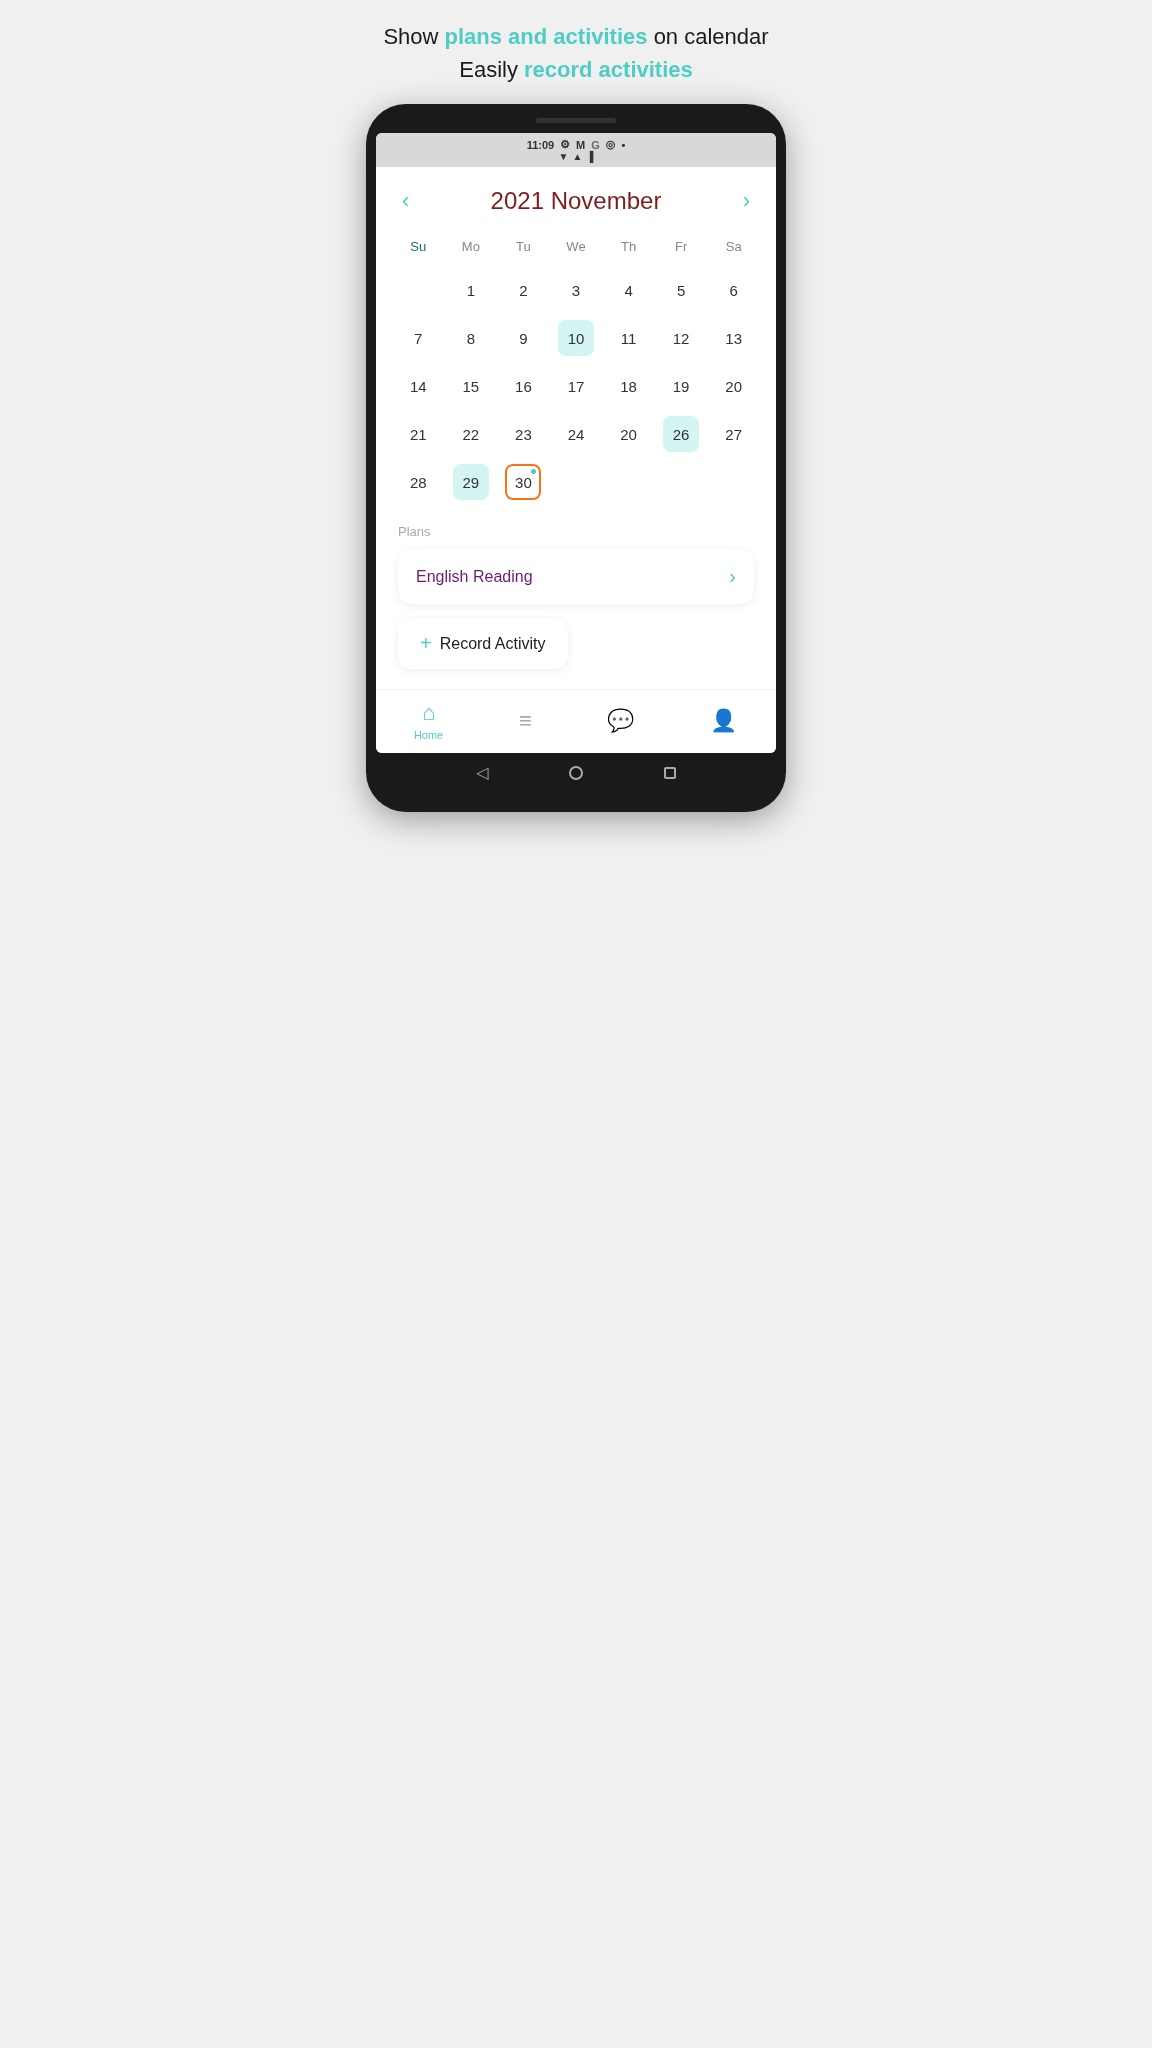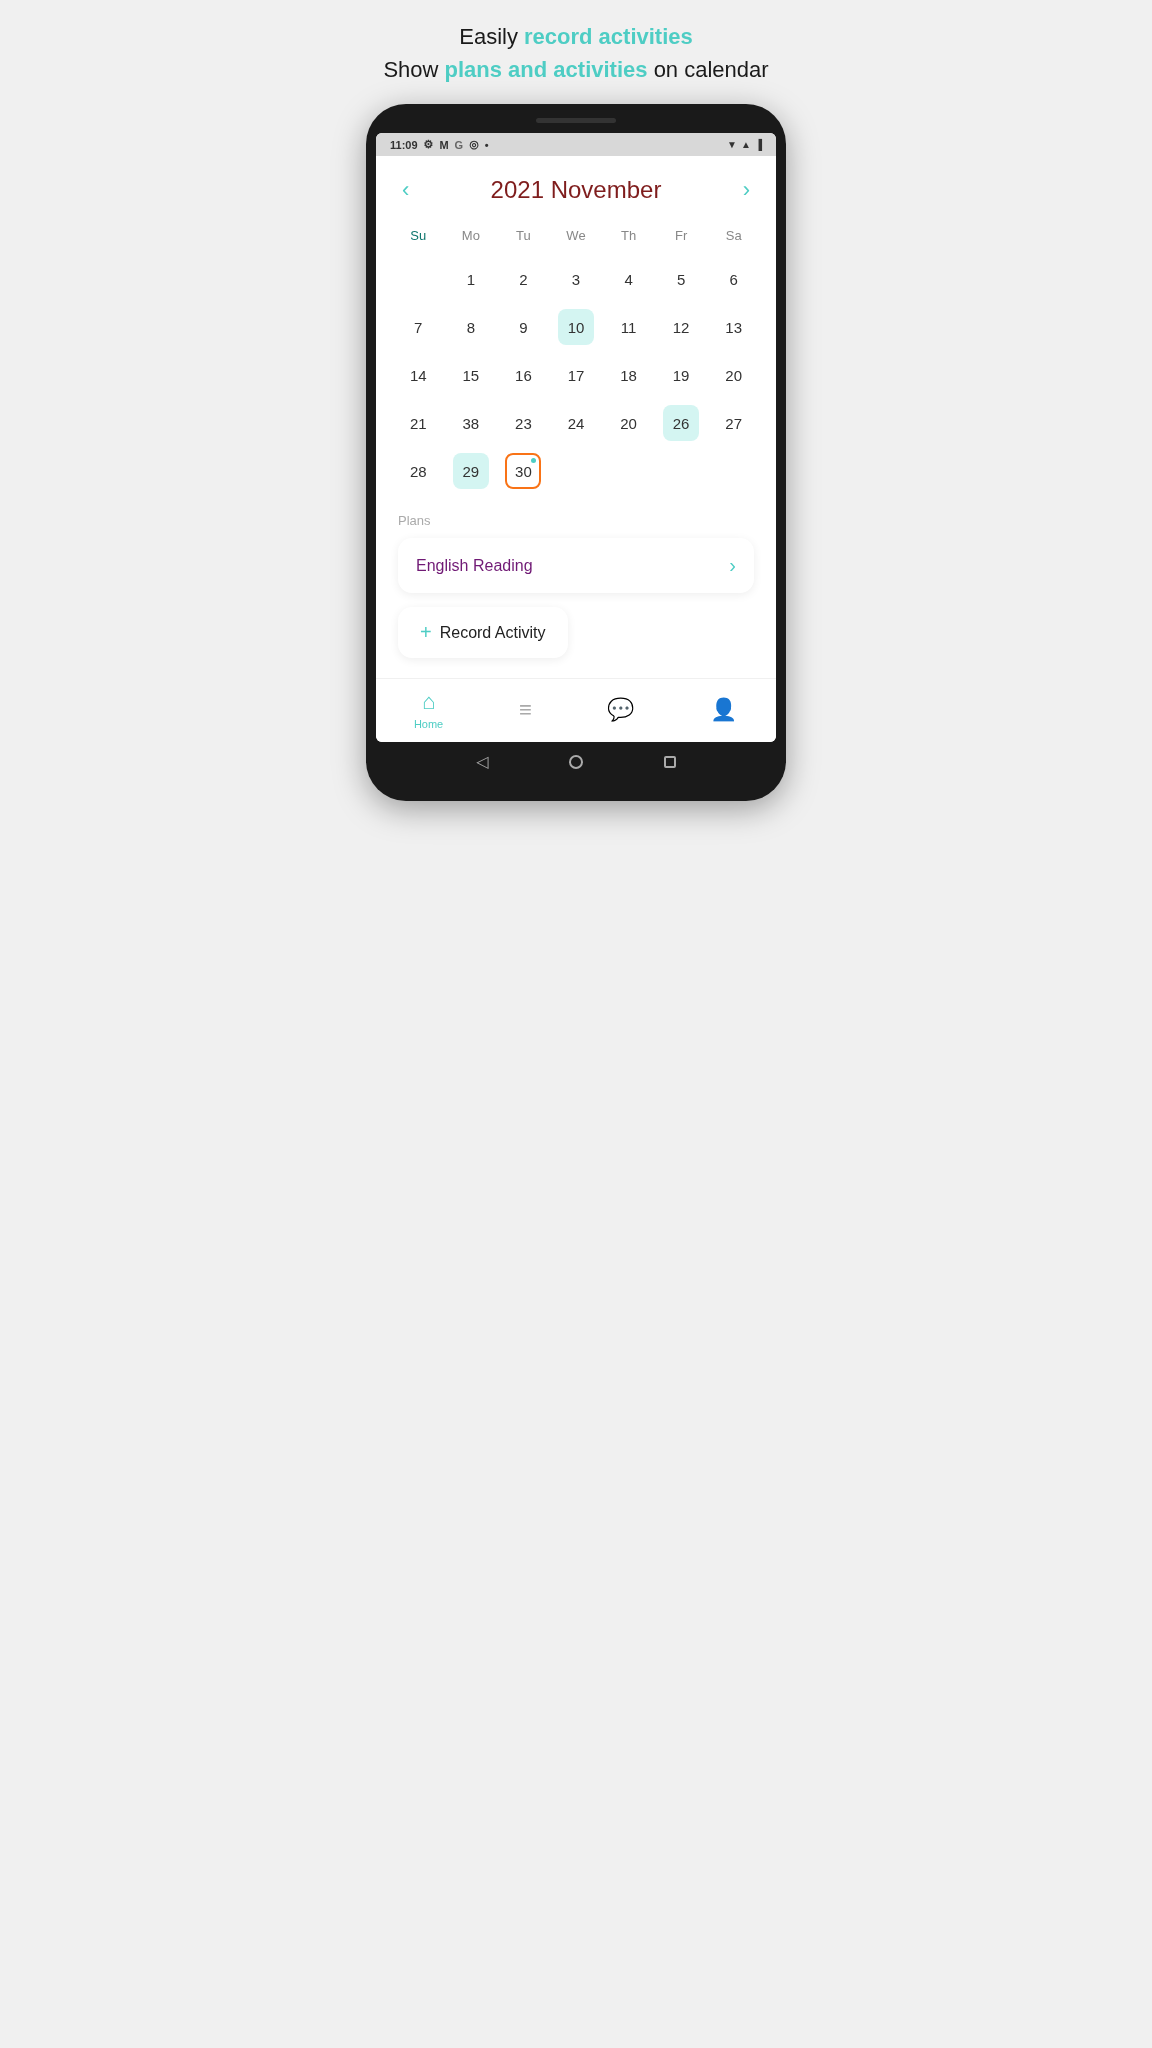--- a/index.html
+++ b/index.html
@@ -48,24 +48,25 @@
     .phone-screen {
       background: #fff;
       border-radius: 6px;
       overflow: hidden;
     }
     
     .status-bar {
       background: #d8d8d8;
       display: flex;
       align-items: center;
-      justify-content: space-between;
-      padding: 5px 14px;
+      justify-content: flex-end;
+      padding: 5px 24px;
       font-size: 11px;
       color: #333;
+      flex-direction: column;
     }
     .status-left {
       display: flex;
       align-items: center;
       gap: 6px;
       font-weight: 600;
     }
     .status-right {
       display: flex;
       align-items: center;
@@ -260,24 +261,24 @@
       display: inline-block;
     }
   </style>
 </head>
 <body>
 
 <div class="outer-container">
 
   <div class="headline">
     <div>
-      <span>Easily </span><span class="accent">record activities</span>
+      <span>Show </span><span class="accent">plans and activities</span><span> on calendar</span>
     </div>
     <div>
-      <span>Show </span><span class="accent">plans and activities</span><span> on calendar</span>
+      <span>Easily </span><span class="accent">record activities</span>
     </div>
   </div>
 
   <div class="phone-frame">
     <div class="phone-speaker"></div>
     <div class="phone-screen">
 
       <div class="status-bar">
         <div class="status-left">
           <span>11:09</span>
@@ -373,21 +374,21 @@
               <div class="day-cell">
                 <div class="day-num">19</div>
               </div>
               <div class="day-cell">
                 <div class="day-num">20</div>
               </div>
               <div class="day-cell">
                 <div class="day-num">21</div>
               </div>
               <div class="day-cell">
-                <div class="day-num">38</div>
+                <div class="day-num">22</div>
               </div>
               <div class="day-cell">
                 <div class="day-num">23</div>
               </div>
               <div class="day-cell">
                 <div class="day-num">24</div>
               </div>
               <div class="day-cell">
                 <div class="day-num">20</div>
               </div>

